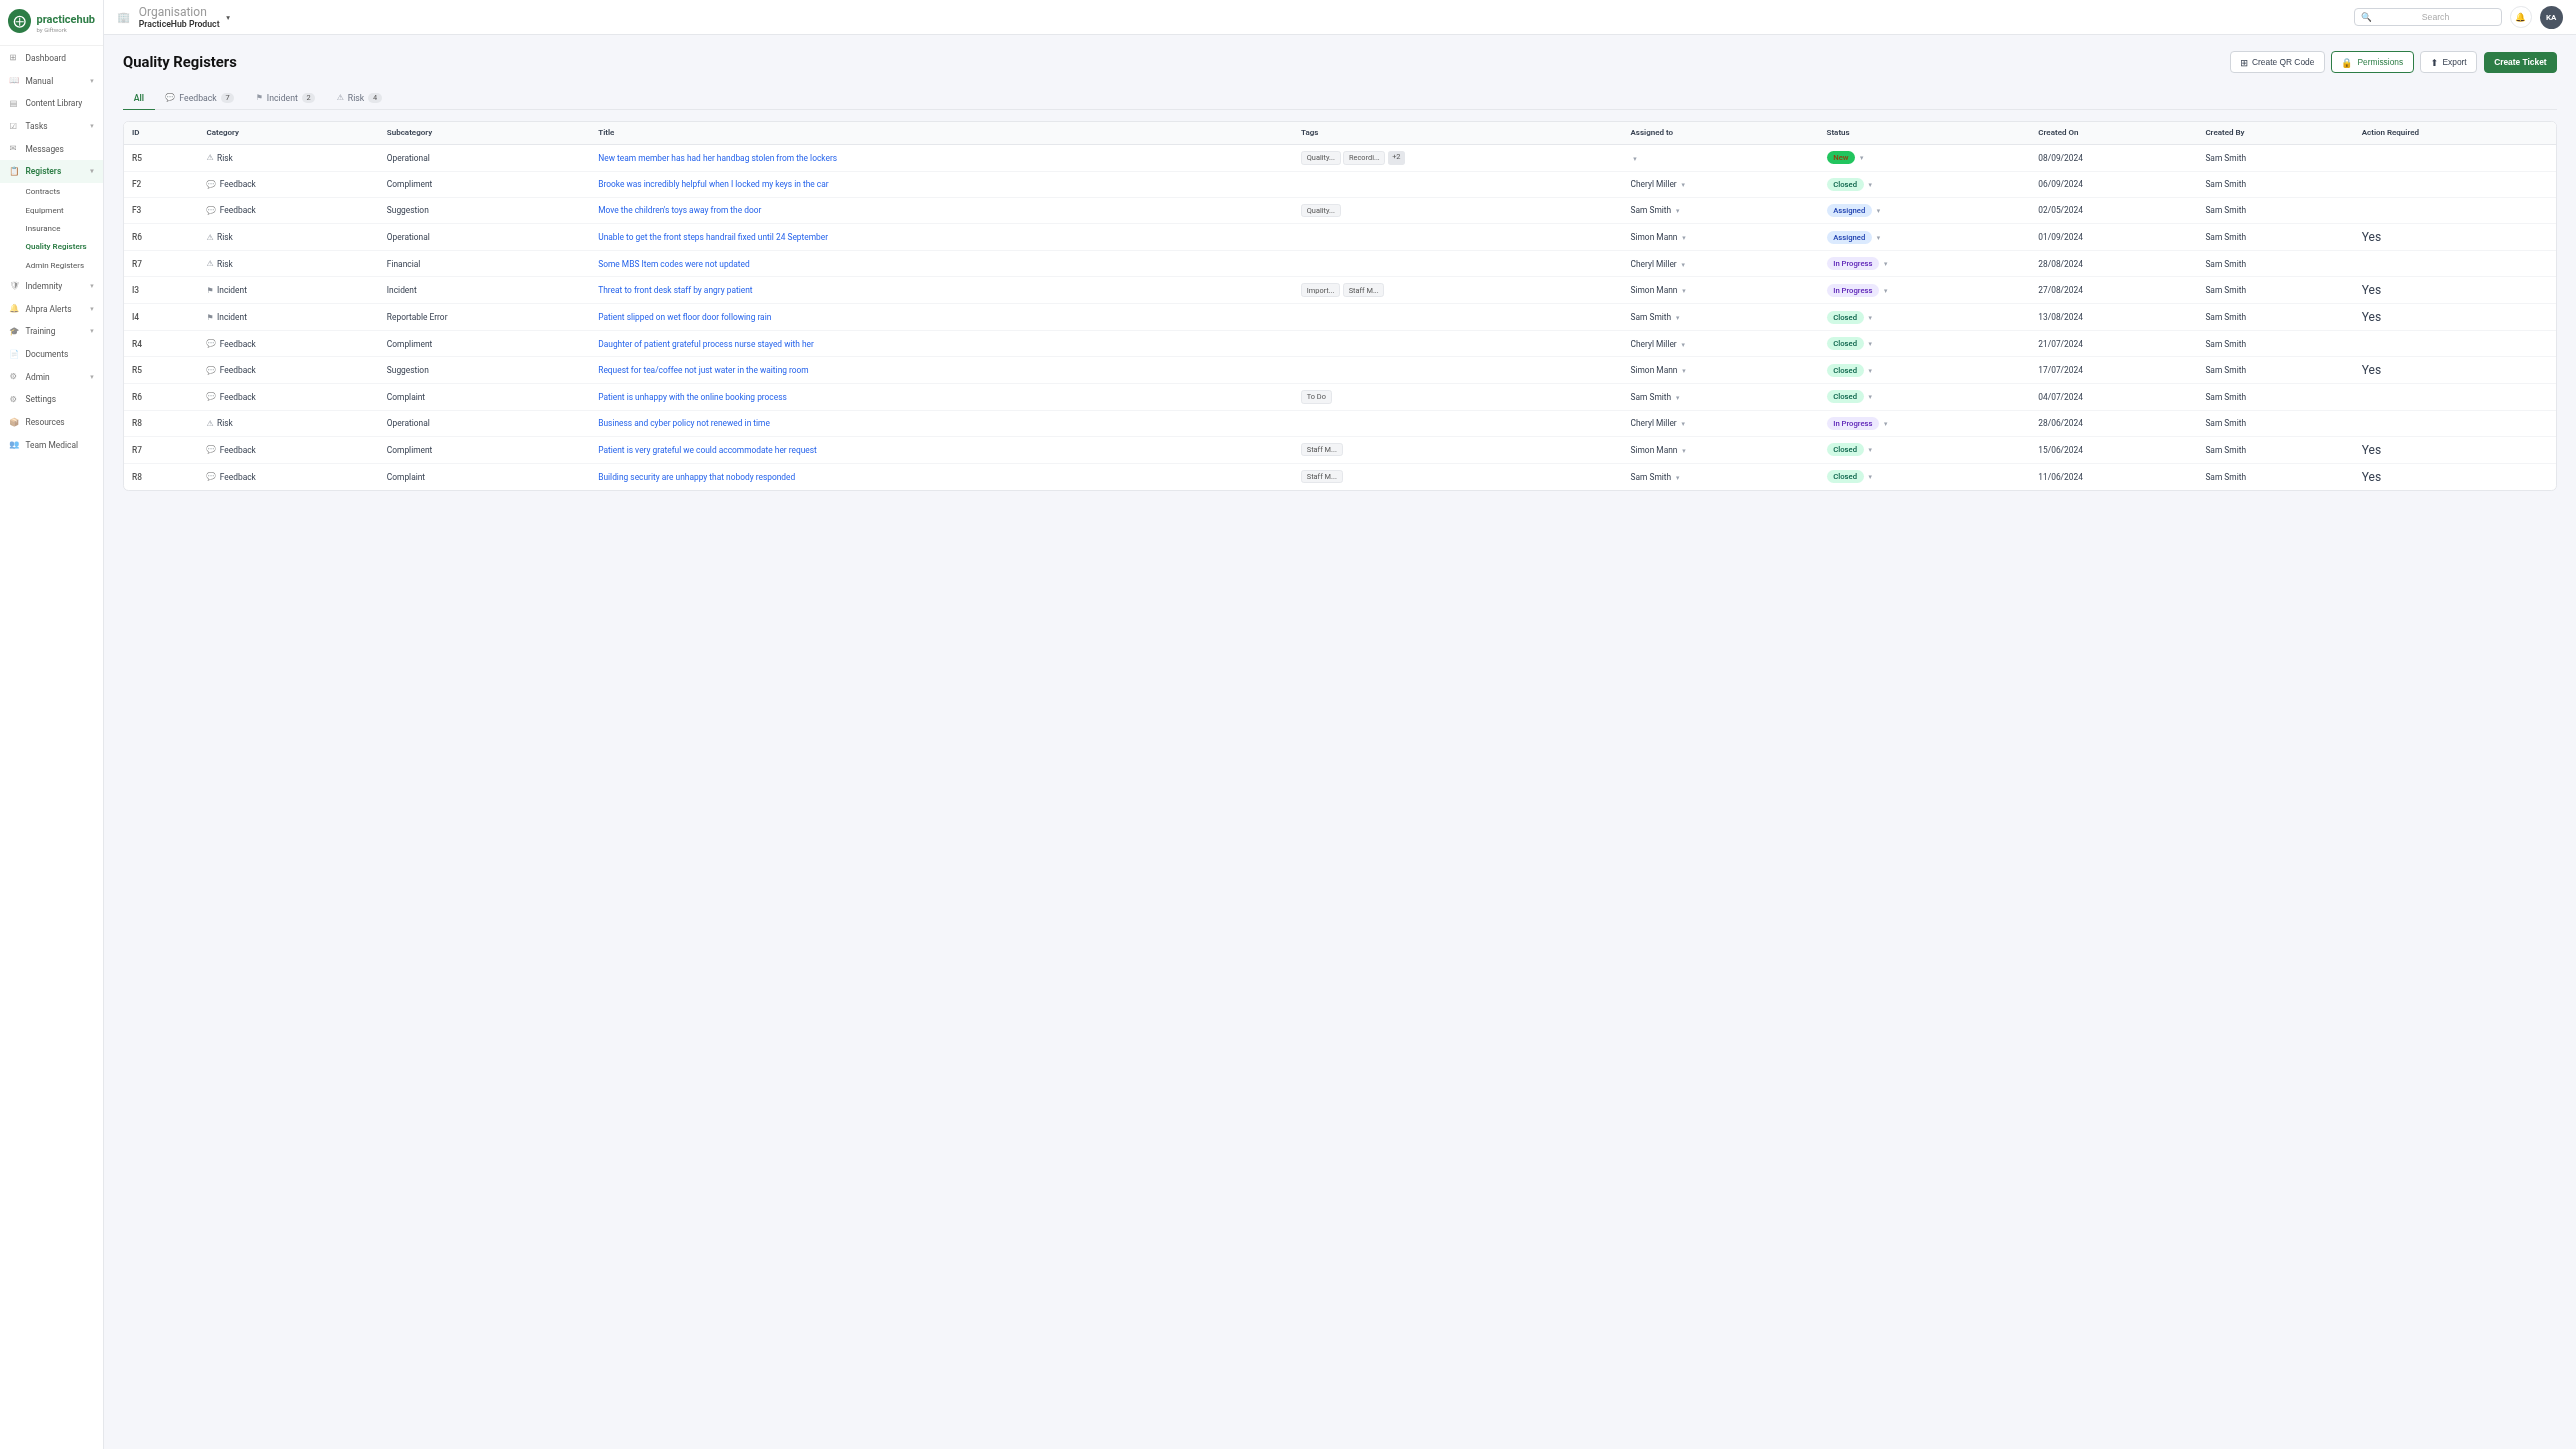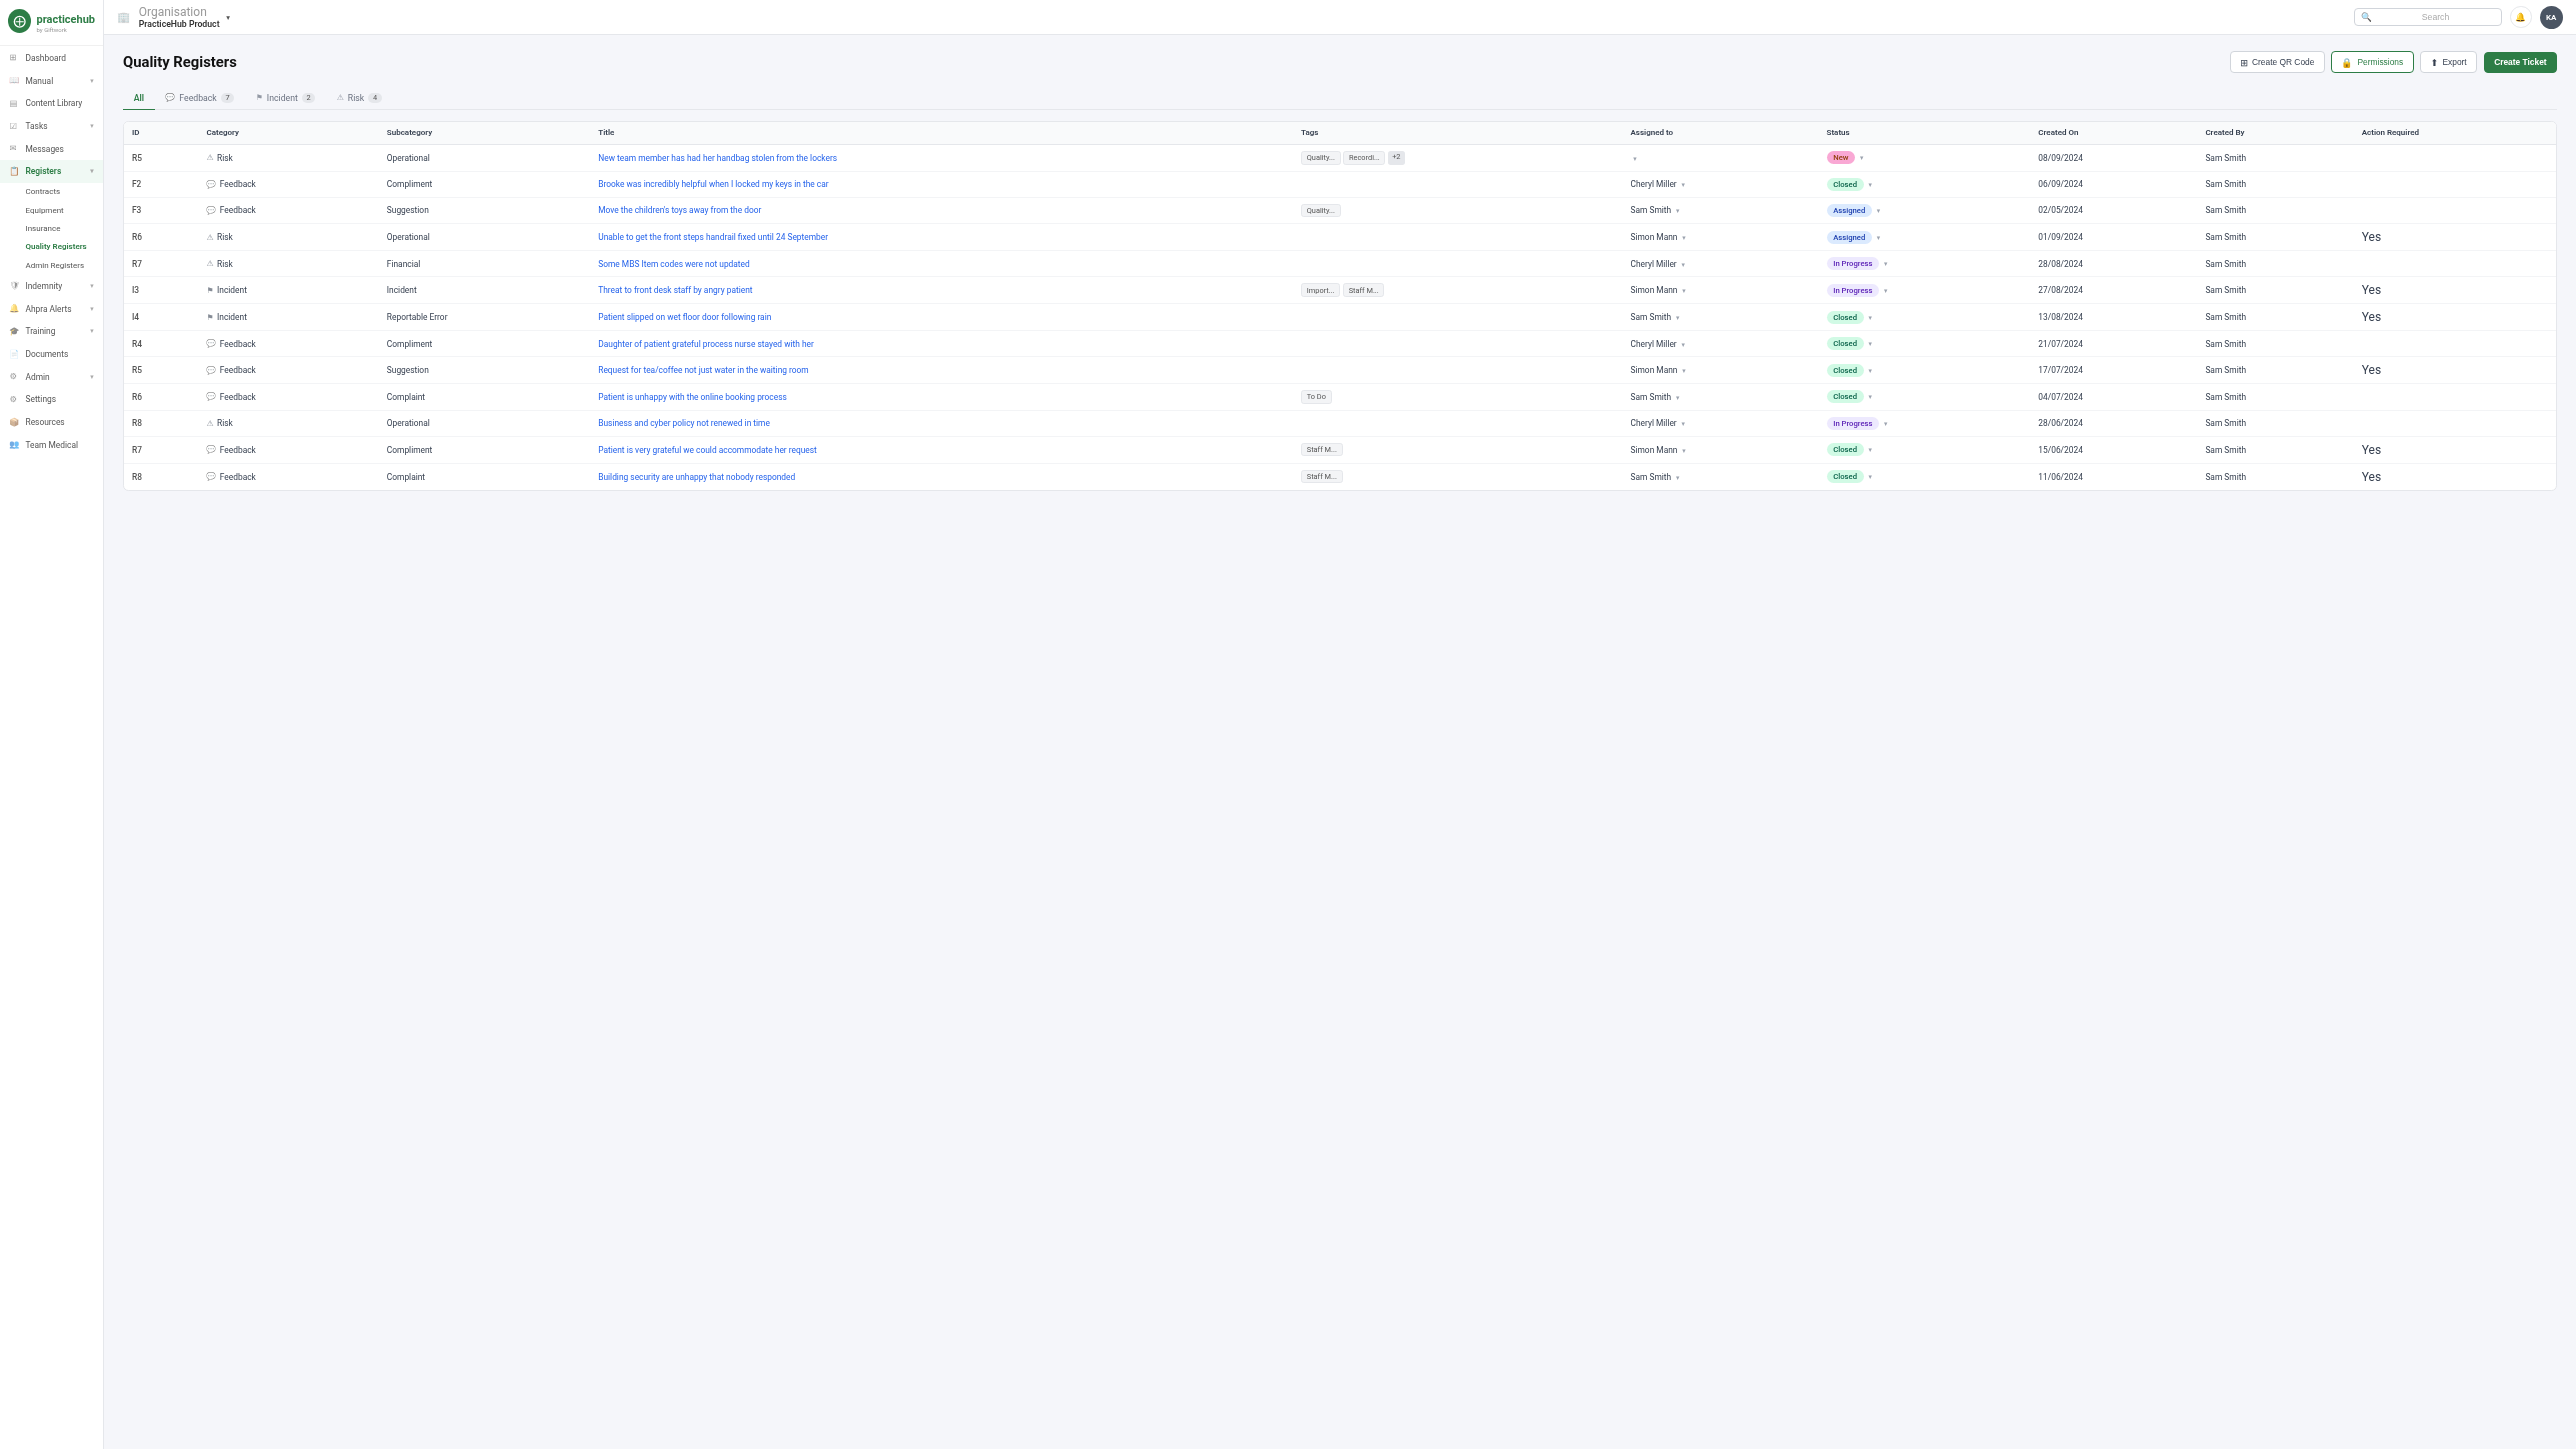--- a/index.html
+++ b/index.html
@@ -62,21 +62,21 @@
     tr:last-child td { border-bottom: none; }
 
     .cell-id { font-weight: 500; color: #555; min-width: 27px; }
     .cell-category { display: flex; align-items: center; gap: 3.4px; }
     .cell-title a, .cell-title { color: #2563eb; text-decoration: none; cursor: pointer; }
     .cell-tags { display: flex; gap: 2.7px; flex-wrap: nowrap; }
     .tag-pill { background: #f3f4f6; border: 0.7px solid #e5e7eb; border-radius: 2.7px; padding: 1.3px 4.7px; font-size: 7.4px; color: #555; white-space: nowrap; }
     .tag-more { background: #e5e7eb; border-radius: 2.7px; padding: 1.3px 4px; font-size: 7.4px; color: #555; }
 
     .status-badge { display: inline-flex; align-items: center; padding: 2px 6.7px; border-radius: 8px; font-size: 7.7px; font-weight: 500; }
-    .status-new { background: #f9a8d4; color: #92400e; }
+    .status-new { background: #22c55e; color: #92400e; }
     .status-closed { background: #d1fae5; color: #065f46; }
     .status-assigned { background: #dbeafe; color: #1e40af; }
     .status-inprogress { background: #ede9fe; color: #5b21b6; }
 
     .dropdown-chevron { color: #9ca3af; font-size: 6.7px; cursor: pointer; margin-left: 2.7px; }
 
     .action-required-cell { color: #374151; font-size: 12px; }
 
     .cat-icon { font-size: 8px; opacity: 0.6; }
 

